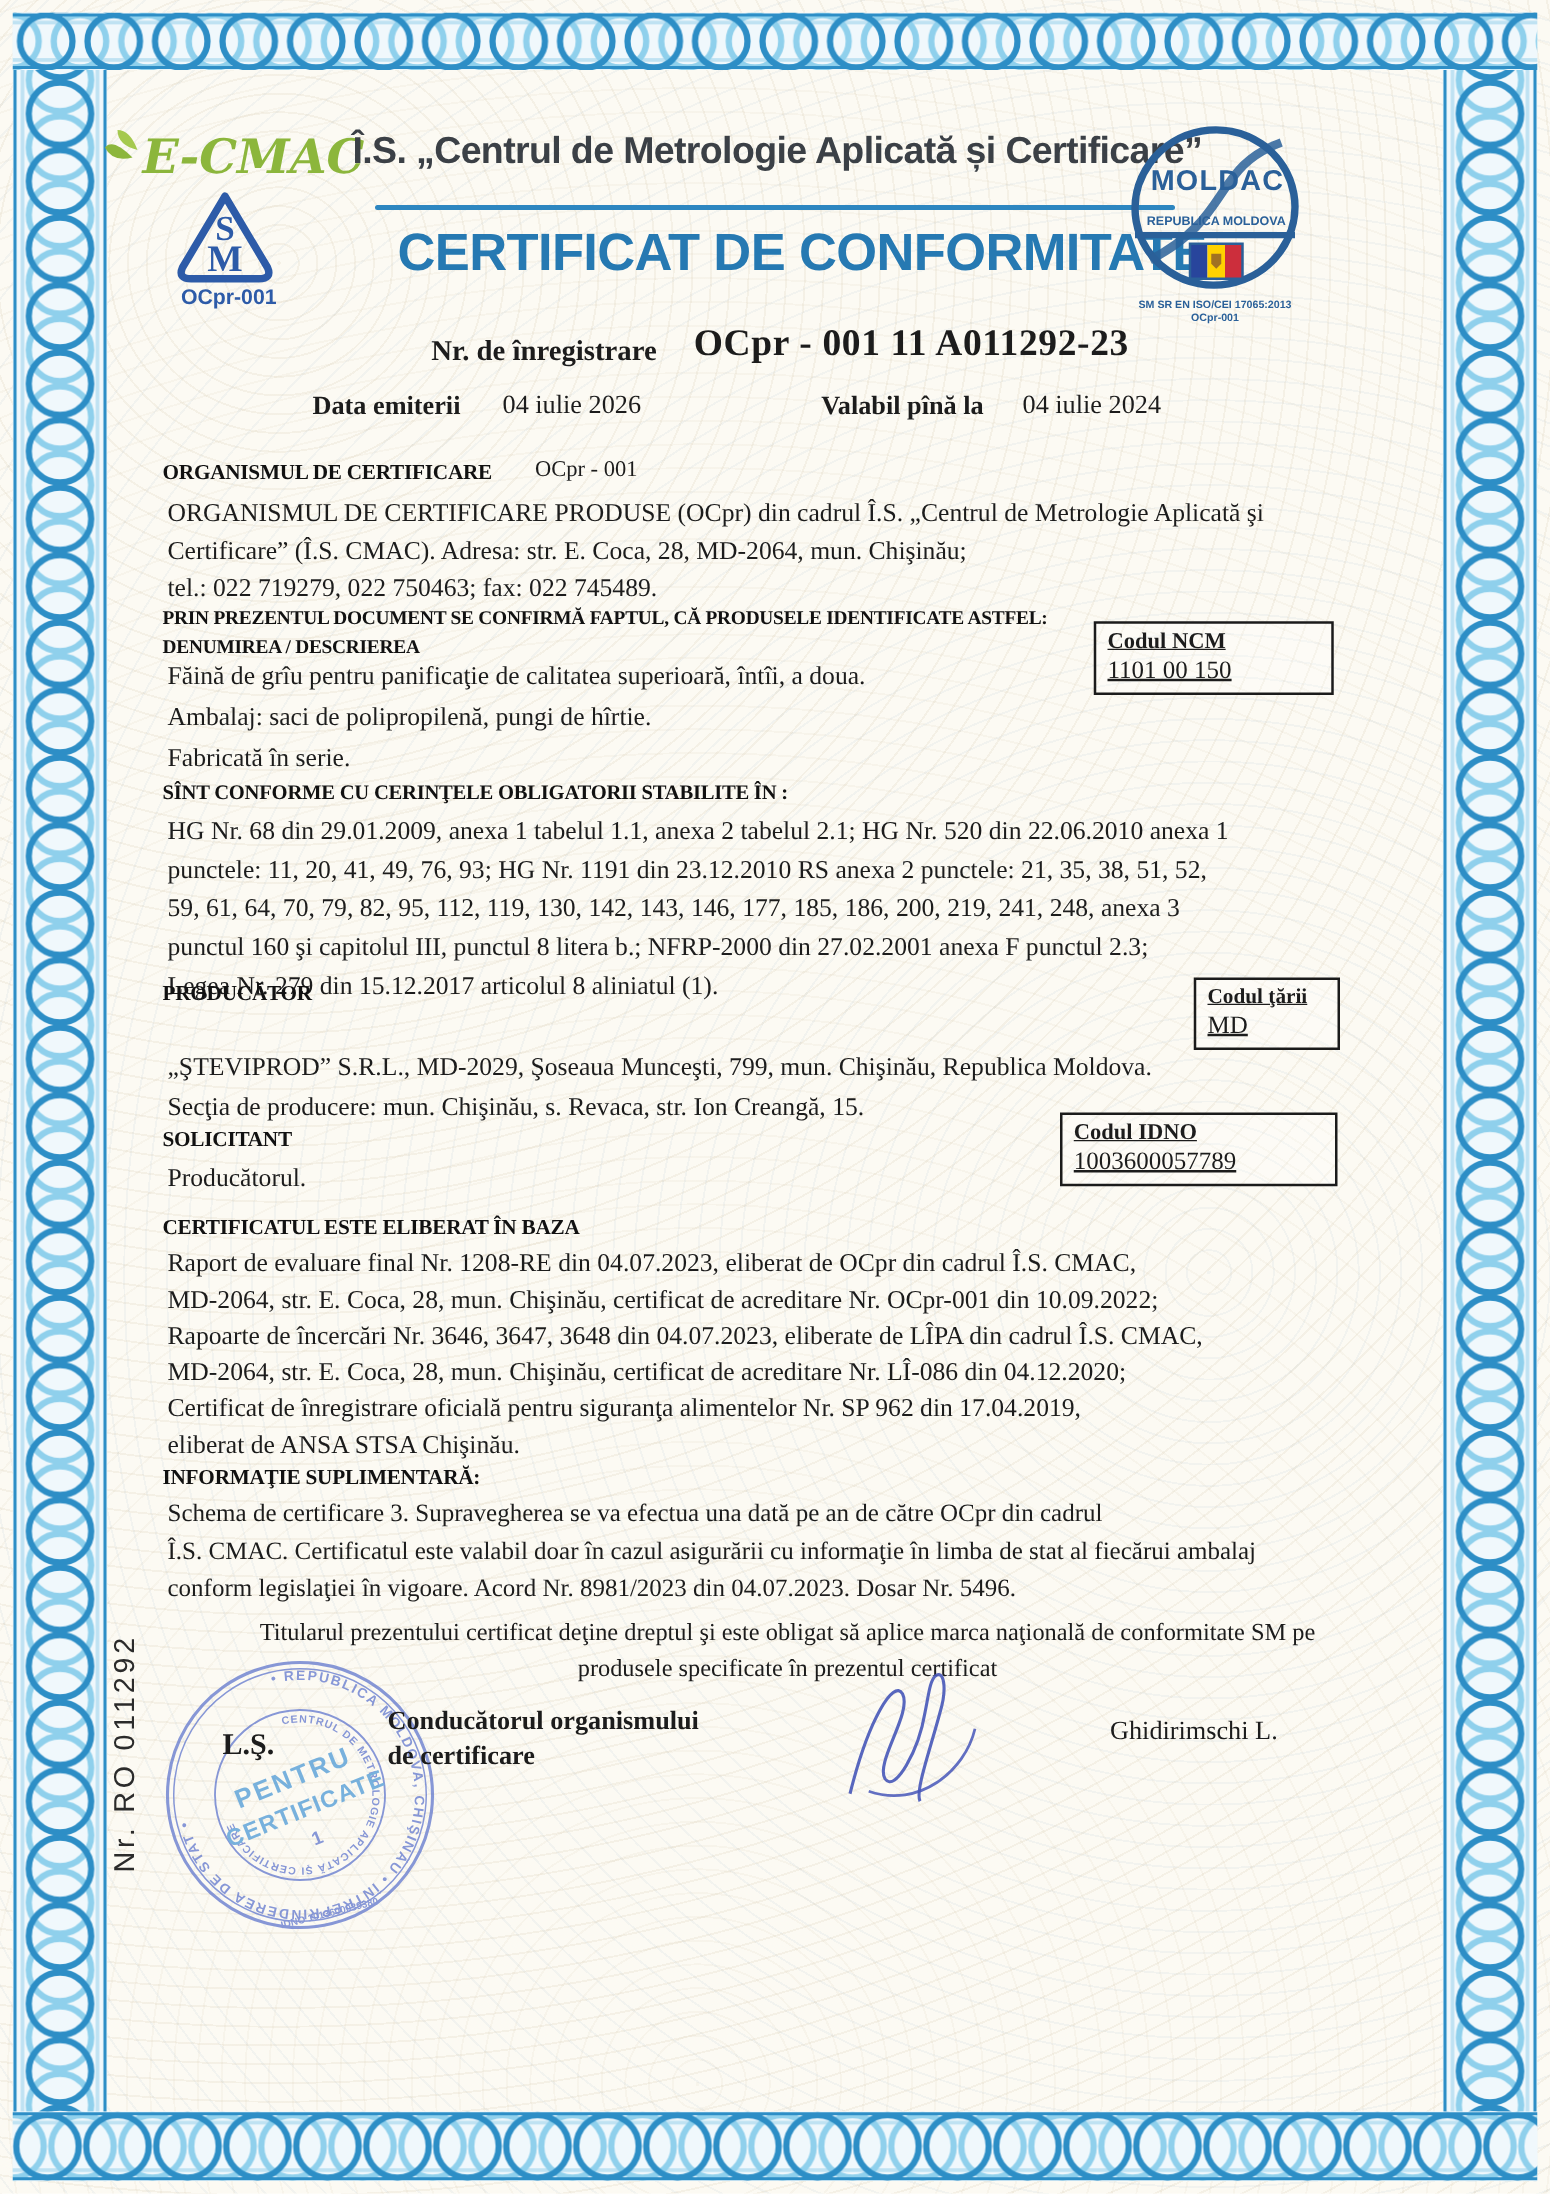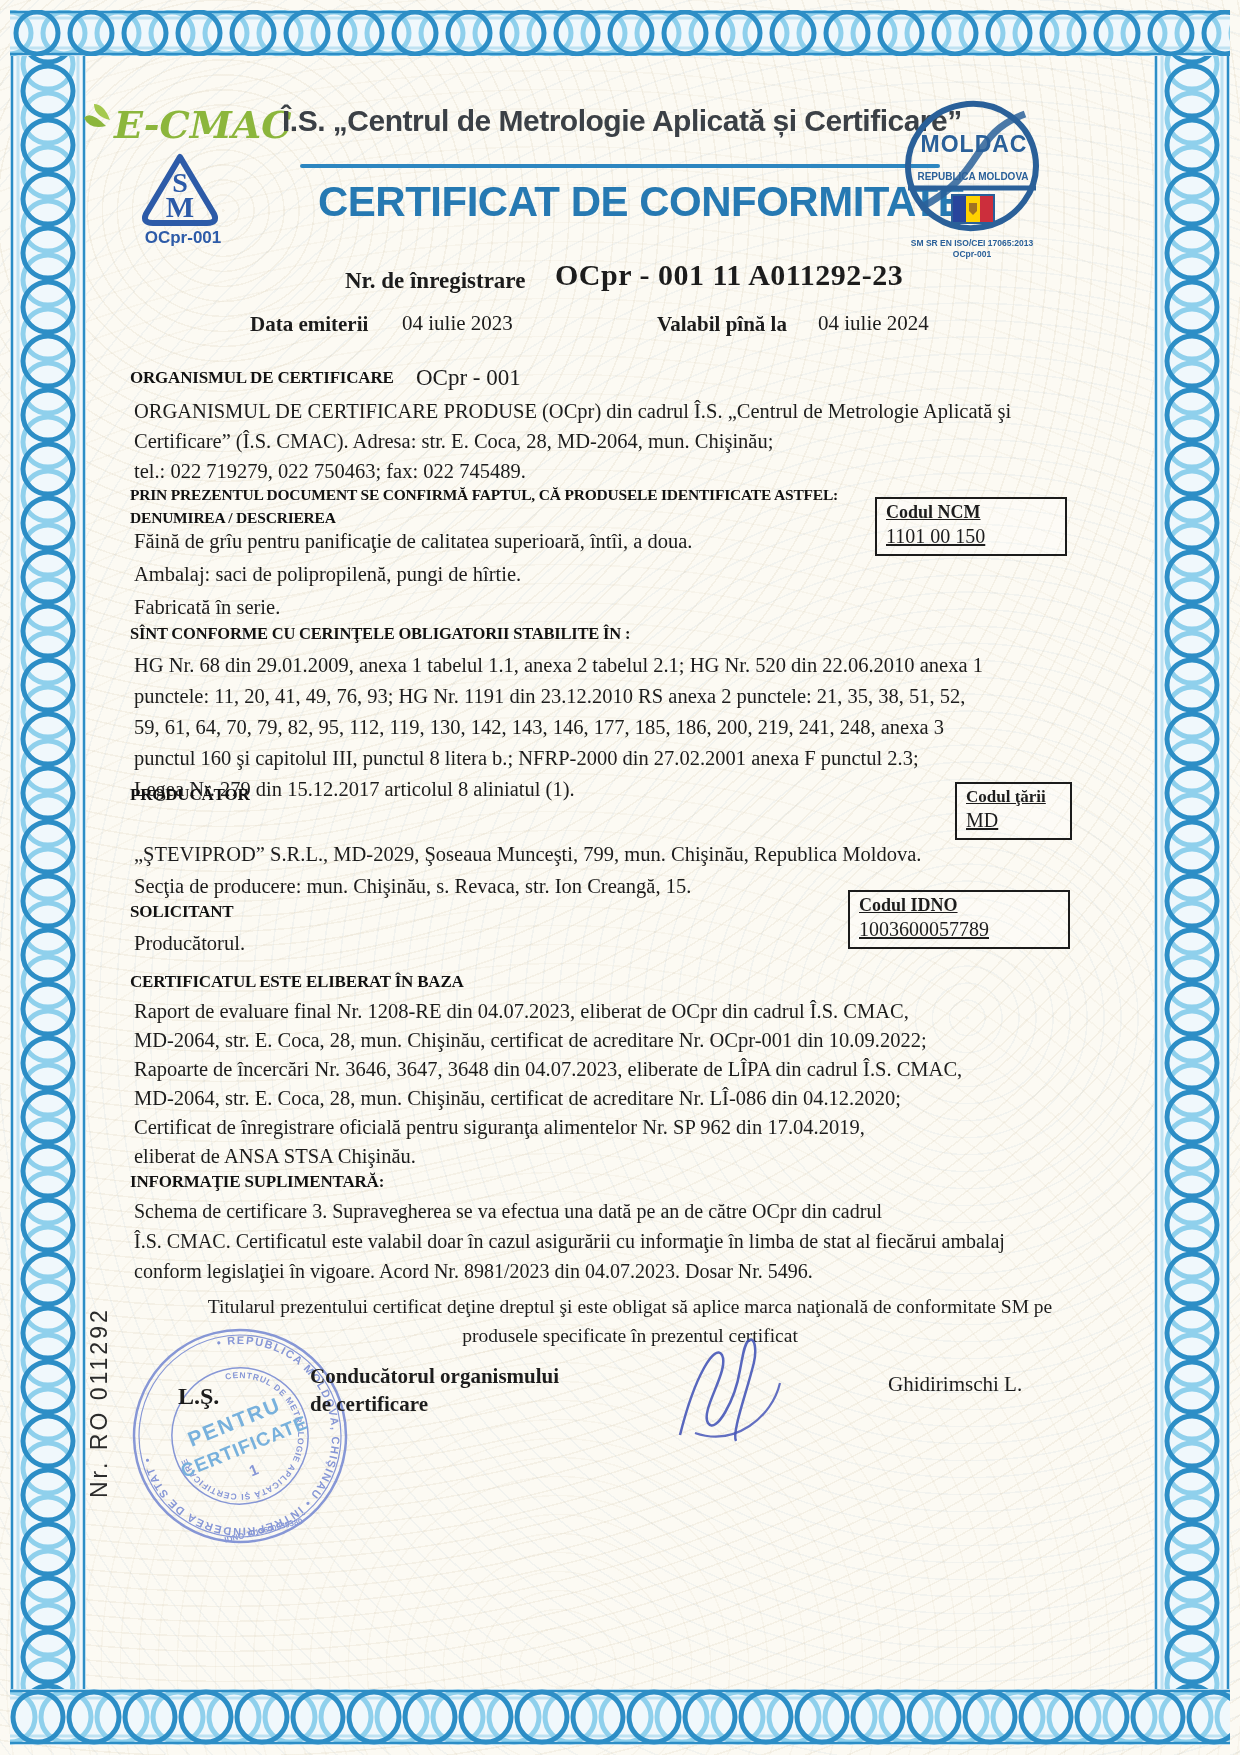--- a/index.html
+++ b/index.html
@@ -124,26 +124,26 @@
       <path d="M69,107 h8 v8 l-4,4 l-4,-4 z" fill="#8a5a2b" opacity="0.8"></path>
     </g>
     <text x="72" y="150" text-anchor="middle" font-family="Liberation Sans, sans-serif" font-weight="bold" font-size="8.5" fill="#2a6099">SM SR EN ISO/CEI 17065:2013</text>
     <text x="72" y="161" text-anchor="middle" font-family="Liberation Sans, sans-serif" font-weight="bold" font-size="8.5" fill="#2a6099">OCpr-001</text>
   </svg>
 
   <div class="abs" style="left:345px; top:268px; font-weight:bold; font-size:23px;text-align:right;">Nr. de înregistrare</div>
   <div class="abs" style="left:555px; top:258px; font-weight:bold; font-size:30px; letter-spacing:0.5px;">OCpr - 001 11 A011292-23</div>
 
   <div class="abs" style="left:250px; top:312px; font-weight:bold; font-size:21px;">Data emiterii</div>
-  <div class="abs" style="left:402px; top:311px; font-size:21px;">04 iulie 2023</div>
+  <div class="abs" style="left:402px; top:311px; font-size:21px;">04 iulie 2026</div>
   <div class="abs" style="left:657px; top:312px; font-weight:bold; font-size:21px;">Valabil pînă la</div>
   <div class="abs" style="left:818px; top:311px; font-size:21px;">04 iulie 2024</div>
 
   <div class="abs h" style="left:130px; top:368px;">ORGANISMUL DE CERTIFICARE</div>
-  <div class="abs" style="left:416px; top:365px; font-size:23px;">OCpr - 001</div>
+  <div class="abs" style="left:428px; top:365px; font-size:18px;">OCpr - 001</div>
   <div class="abs body-text" style="left:134px; top:396px; width:940px;">ORGANISMUL DE CERTIFICARE PRODUSE (OCpr) din cadrul Î.S. „Centrul de Metrologie Aplicată şi
 Certificare” (Î.S. CMAC). Adresa: str. E. Coca, 28, MD-2064, mun. Chişinău;
 tel.: 022 719279, 022 750463; fax: 022 745489.</div>
 
   <div class="abs h ml" style="left:130px; top:483px; font-size:15.5px; line-height:23px; width:760px;">PRIN  PREZENTUL DOCUMENT SE CONFIRMĂ FAPTUL, CĂ PRODUSELE IDENTIFICATE ASTFEL:
 DENUMIREA / DESCRIEREA</div>
   <div class="abs codebox" style="left:875px; top:497px; width:170px;">
     <div class="lbl">Codul NCM</div>
     <div class="val">1101 00 150</div>
   </div>

